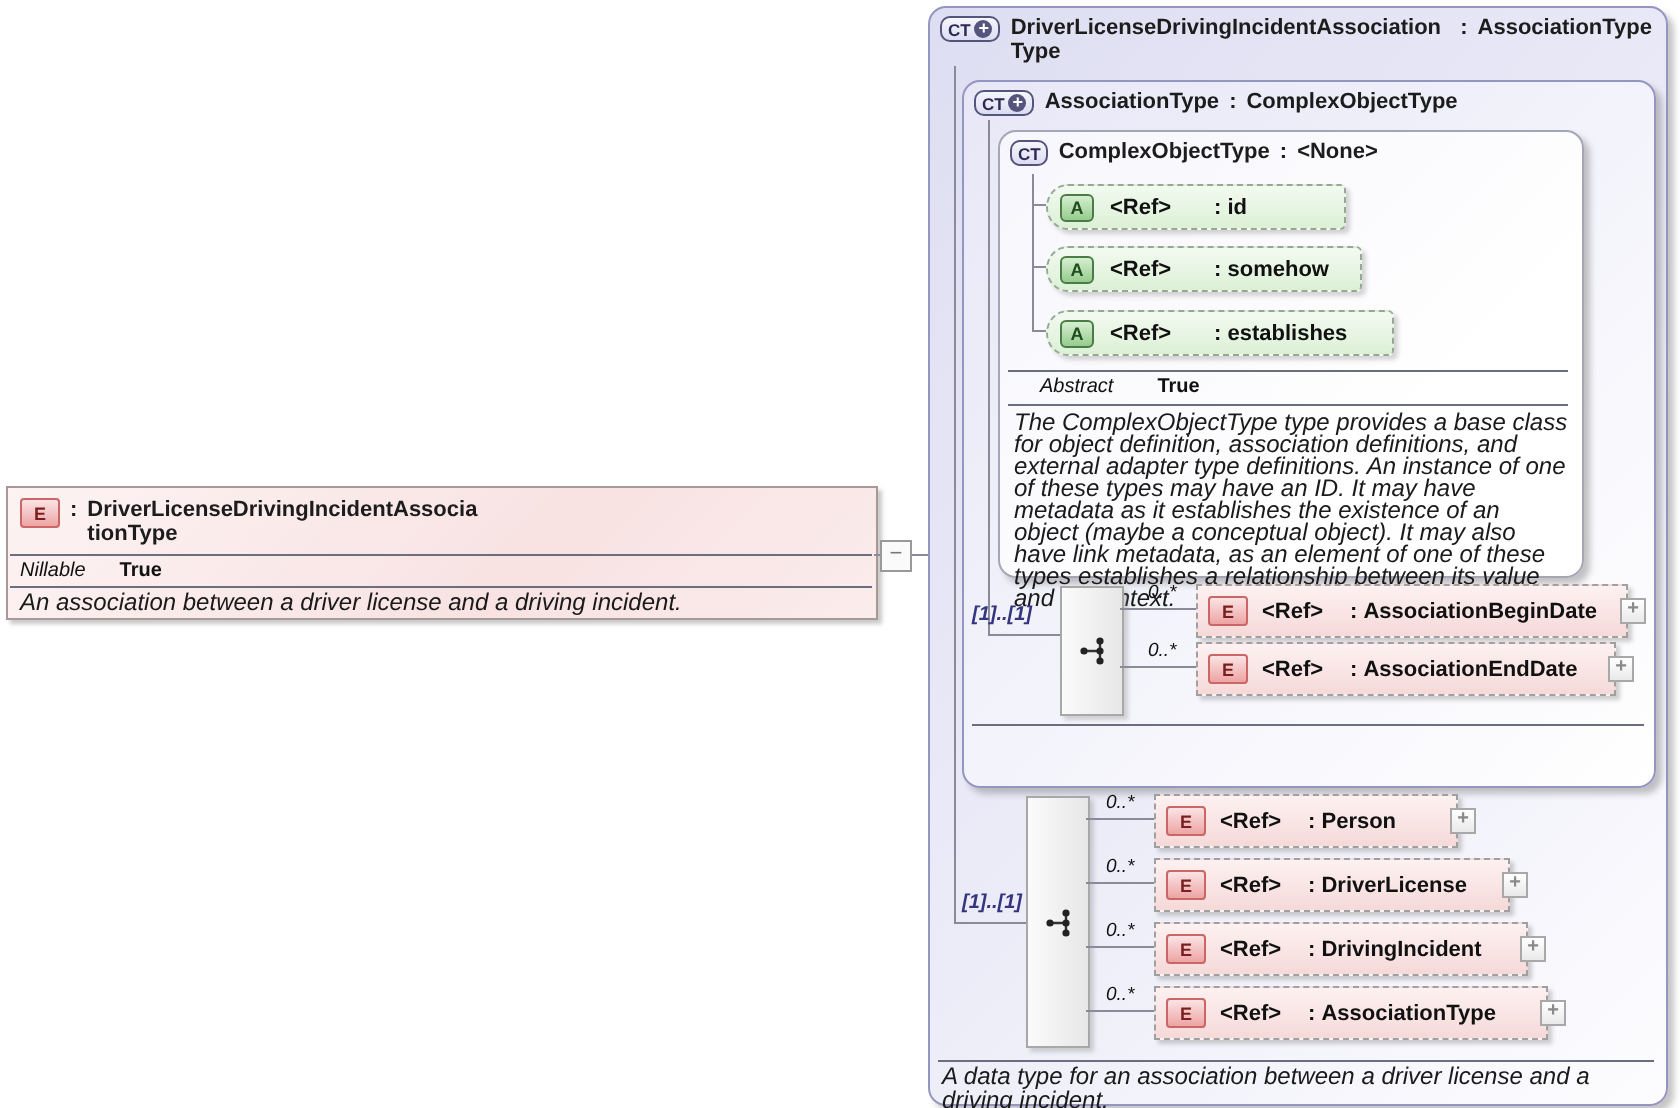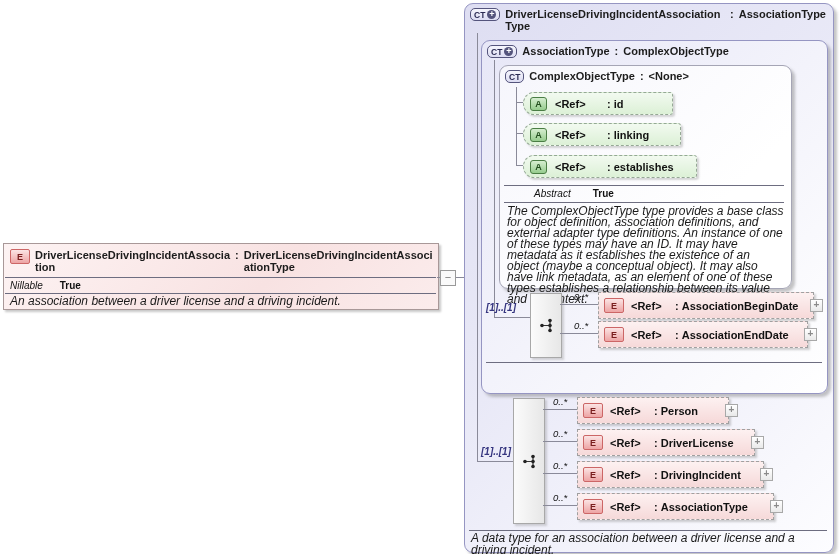--- a/index.html
+++ b/index.html
@@ -79,21 +79,20 @@
   .cxdesc{font-size:12px;line-height:11px;}
 </style>
 </head>
 <body>
 
 <div class="canvas">
 
   <div class="left-elem">
     <div class="box-title" style="left:6px;top:5px;width:424px;">
       <span class="badge-e">E</span>
-      <span class="wrapcol" style="width:201px;">DriverLicenseDrivingIncidentAssociation</span>
       <span>:</span>
       <span class="wrapcol" style="width:196px;">DriverLicenseDrivingIncidentAssociationType</span>
     </div>
     <div class="sep" style="left:1px;top:33px;width:431px;"></div>
     <div class="prop-row" style="left:6px;top:36px;gap:17px;">
       <span class="plabel">Nillable</span>
       <span class="pvalue">True</span>
     </div>
     <div class="sep" style="left:1px;top:49px;width:431px;"></div>
     <div class="desc" style="left:6px;top:52px;width:420px;">An association between a driver license and a driving incident.</div>
@@ -149,30 +148,30 @@
   <div class="hline" style="left:516px;top:165px;width:7px;"></div>
 
   <div class="attr-row" style="left:523px;top:92px;width:142px;">
     <span class="badge-a">A</span>
     <span class="ref">&lt;Ref&gt;</span>
     <span>:</span>&nbsp;<span>id</span>
   </div>
   <div class="attr-row" style="left:523px;top:123px;width:150px;">
     <span class="badge-a">A</span>
     <span class="ref">&lt;Ref&gt;</span>
-    <span>:</span>&nbsp;<span>linking</span>
+    <span>:</span>&nbsp;<span>somehow</span>
   </div>
   <div class="attr-row" style="left:523px;top:155px;width:166px;">
     <span class="badge-a">A</span>
     <span class="ref">&lt;Ref&gt;</span>
     <span>:</span>&nbsp;<span>establishes</span>
   </div>
 
   <div class="sep" style="left:504px;top:185px;width:280px;"></div>
-  <div class="prop-row" style="left:534px;top:188px;gap:22px;">
+  <div class="prop-row" style="left:520px;top:188px;gap:22px;">
     <span class="plabel">Abstract</span>
     <span class="pvalue">True</span>
   </div>
   <div class="sep" style="left:504px;top:202px;width:280px;"></div>
   <div class="desc cxdesc" style="left:507px;top:206px;width:277px;">The ComplexObjectType type provides a base class for object definition, association definitions, and external adapter type definitions. An instance of one of these types may have an ID. It may have metadata as it establishes the existence of an object (maybe a conceptual object). It may also have link metadata, as an element of one of these types establishes a relationship between its value and its context.</div>
 
   <div class="card" style="left:486px;top:302px;">[1]..[1]</div>
   <div class="seq-box" style="left:530px;top:293px;height:63px;">
     <svg width="17" height="17" viewBox="0 0 17 17">
       <path d="M4 8.5 H12 M12 3.5 V13.5" stroke="#333" stroke-width="1.2" fill="none"></path>

